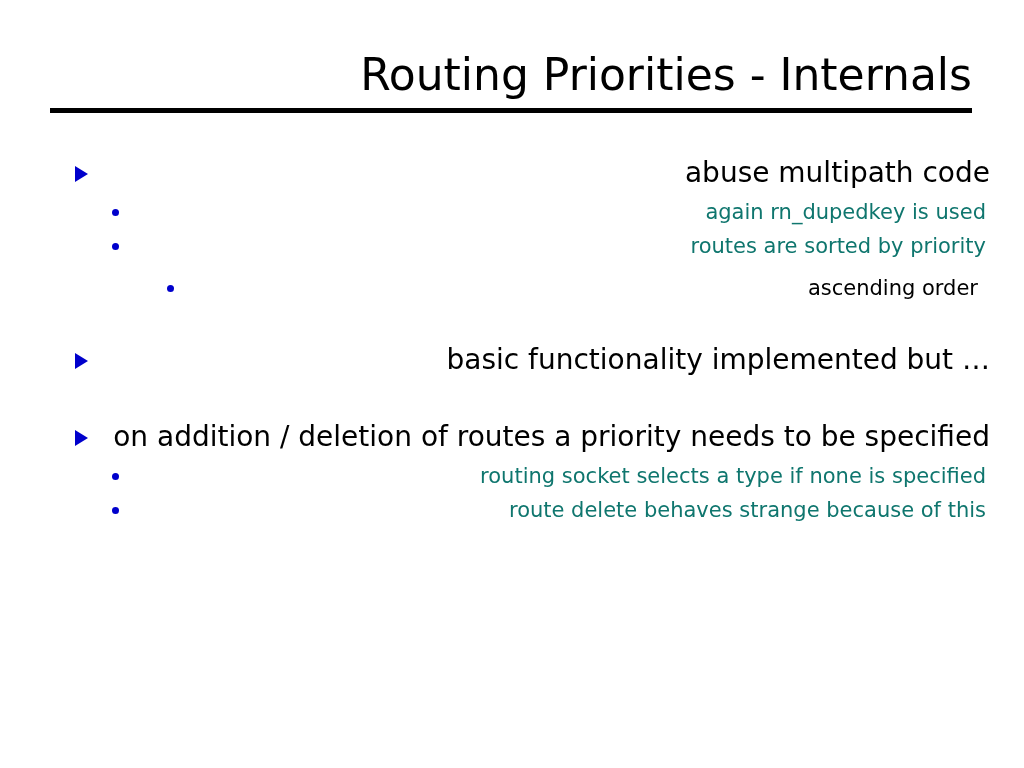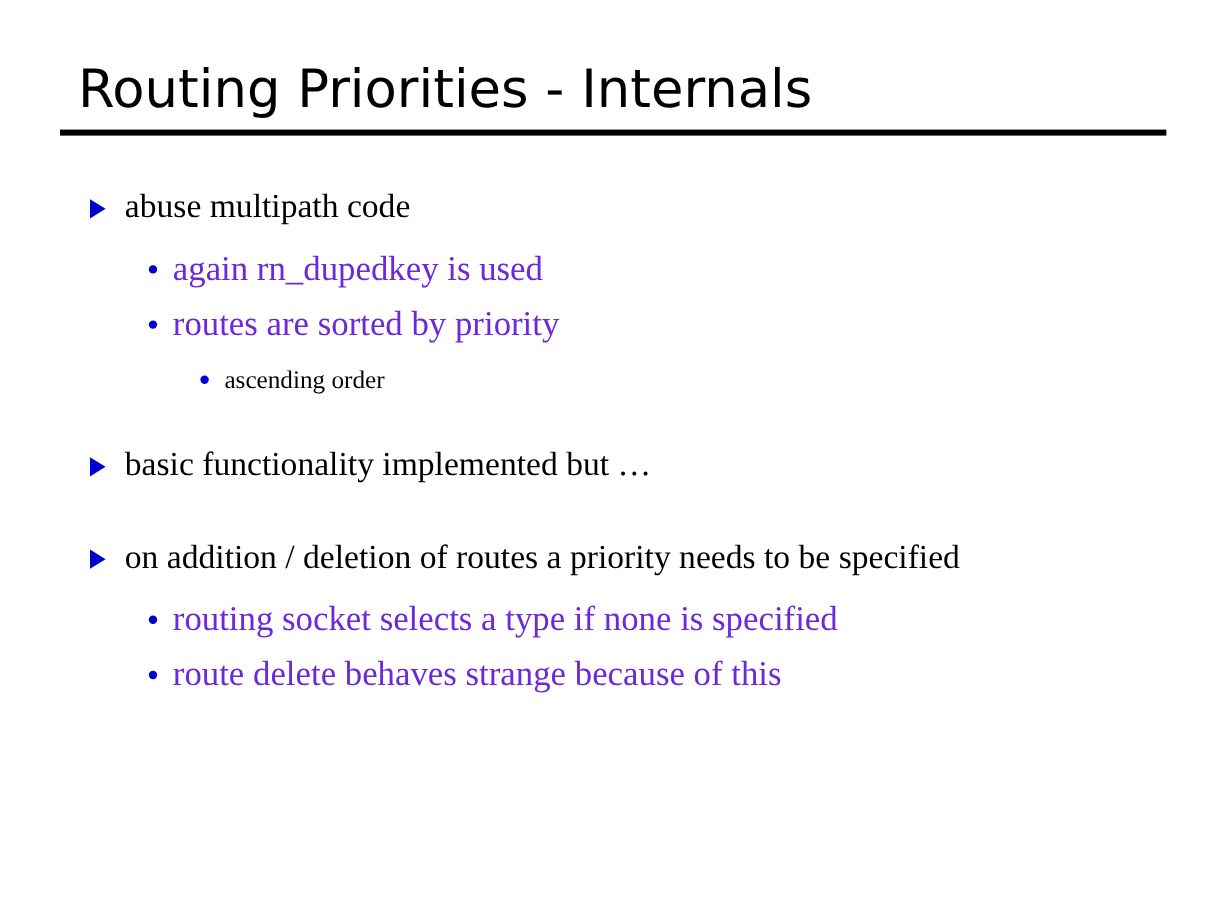--- a/index.html
+++ b/index.html
@@ -13,20 +13,21 @@
     font-family: "DejaVu Sans", sans-serif;
   }
 
   #slide {
     position: relative;
     width: 1024px;
     height: 768px;
     background: #ffffff;
     overflow: hidden;
     box-sizing: border-box;
+    text-align: right;
   }
 
   
   #title-block {
     position: absolute;
     left: 50px;
     top: 48px;
     width: 922px;
   }
 
@@ -51,21 +52,20 @@
   
   #body-block {
     position: absolute;
     left: 50px;
     top: 152px;
     width: 940px;
   }
 
   .group {
     margin: 0;
-    font-family: Liberation Serif, serif;
   }
 
   .group + .group {
     margin-top: 36px;
   }
 
   
   .lvl1 {
     position: relative;
     padding-left: 54px;
@@ -87,24 +87,24 @@
   }
 
   .lvl1 > .txt {
     display: block;
   }
 
   
   .lvl2 {
     position: relative;
     padding-left: 78px;
-    font-size: 29px;
+    font-size: 21px;
     line-height: 30px;
-    color: #6d28d9;
-    margin: 16px;
+    color: #0f766e;
+    margin: 4px;
   }
 
   .lvl2 > .bullet-dot {
     position: absolute;
     left: 58px;
     top: 12px;
     width: 7px;
     height: 7px;
     border-radius: 50%;
     background: #0000cc;

